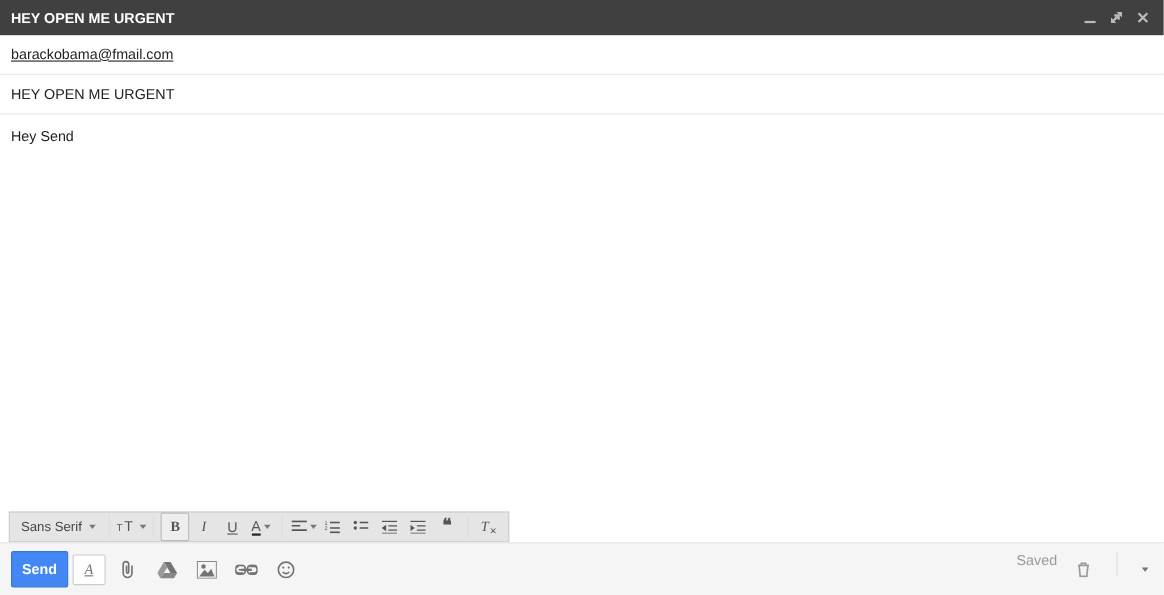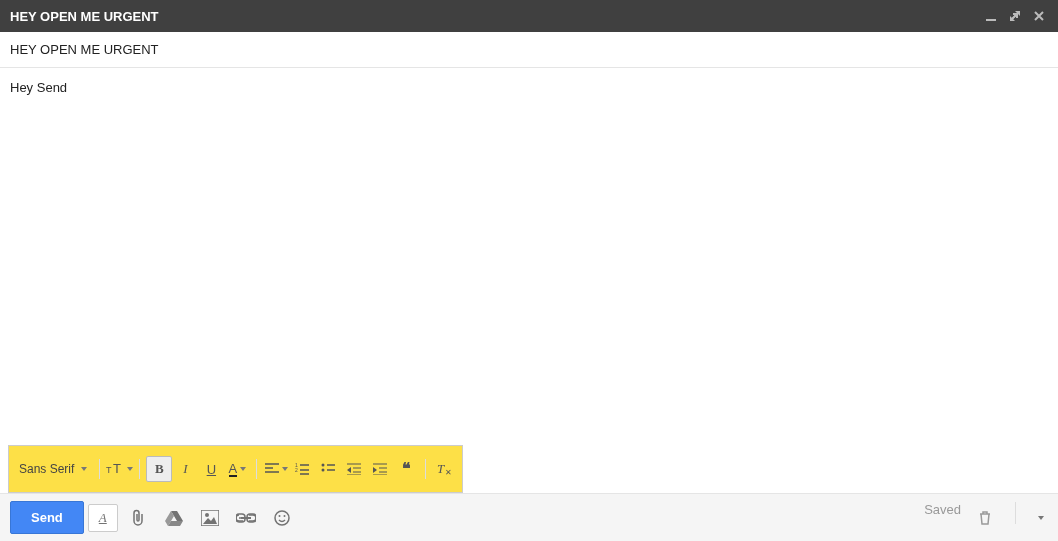--- a/index.html
+++ b/index.html
@@ -7,29 +7,29 @@
 .titlebar { background: #404040; color: #fff; height: 32px; display: flex; align-items: center; padding: 0 10px; font-size: 13px; font-weight: bold; }
 .titlebar-title { flex: 1; }
 .titlebar-ctrl { width: 18px; height: 18px; display: inline-flex; align-items: center; justify-content: center; margin-left: 6px; cursor: pointer; color: #ccc; }
 .titlebar-ctrl svg { fill: #bbb; }
 .fields { }
 .field-row { border-bottom: 1px solid #e5e5e5; padding: 10px 10px; font-size: 13px; color: #333; }
 .recipient { text-decoration: underline; color: #222; }
 .subject { color: #222; }
 .body-area { padding: 10px; font-size: 13px; color: #222; line-height: 1.5; height: 320px; }
 .body-area p { margin-bottom: 14px; }
-.format-bar { border: 1px solid #ccc; background: #fde047; display: inline-flex; align-items: center; height: 48px; margin: 0 0 0 8px; position: absolute; bottom: 48px; left: 0; }
+.format-bar { border: 1px solid #ccc; background: #e5e5e5; display: inline-flex; align-items: center; height: 28px; margin: 0 0 0 8px; position: absolute; bottom: 48px; left: 0; }
 .fb-group { display: flex; align-items: center; height: 100%; padding: 0 4px; }
 .fb-sep { width: 1px; background: #ddd; height: 20px; margin: 0 2px; }
 .fb-btn { min-width: 26px; height: 26px; display: inline-flex; align-items: center; justify-content: center; cursor: pointer; color: #555; }
 .fb-btn.active { border: 1px solid #bbb; background: #eee; border-radius: 2px; }
 .fb-font { font-size: 12px; color: #444; padding: 0 6px; display: flex; align-items: center; gap: 4px; }
 .caret { width: 0; height: 0; border-left: 3px solid transparent; border-right: 3px solid transparent; border-top: 4px solid #777; display: inline-block; margin-left: 3px; }
 .bottom-bar { position: absolute; bottom: 0; left: 0; right: 0; height: 48px; border-top: 1px solid #e5e5e5; background: #f5f5f5; display: flex; align-items: center; padding: 0 10px; }
-.send-btn { background: #4b8df8; background: #4387f5; color: #fff; font-weight: bold; font-size: 13px; padding: 8px 20px; border: 1px solid #3876d6; border-radius: 2px; cursor: pointer; }
+.send-btn { background: #4b8df8; background: #4387f5; color: #fff; font-weight: bold; font-size: 13px; padding: 8px 9px; border: 1px solid #3876d6; border-radius: 2px; cursor: pointer; }
 .bb-btn { width: 32px; height: 32px; display: inline-flex; align-items: center; justify-content: center; cursor: pointer; color: #737373; margin-left: 4px; }
 .bb-btn.boxed { border: 1px solid #ccc; border-radius: 2px; background:#fff; width: 30px; height: 28px;}
 .bb-right { margin-left: auto; display: flex; align-items: flex-start; gap: 8px; color: #999; }
 .bb-sep { width: 1px; height: 22px; background: #ddd; margin: 0 6px; }
 svg { display: block; }
 </style>
 </head>
 <body>
 
 <div class="titlebar">
@@ -49,20 +49,23 @@
   </div>
   <div class="titlebar-ctrl">
     <svg width="12" height="12">
         <path d="M2 2 L10 10 M10 2 L2 10" stroke="#bbb" stroke-width="2"></path>
       </svg>
   </div>
 </div>
 
 <div class="fields">
   <div class="field-row">
+    <span class="recipient">barackobama@fmail.com</span>
+  </div>
+  <div class="field-row">
     <span class="subject">HEY OPEN ME URGENT</span>
   </div>
 </div>
 
 <div class="body-area" contenteditable="true" style="">
   <p>Hey Send</p>
 </div>
 
 <div class="format-bar">
   <div class="fb-group">

